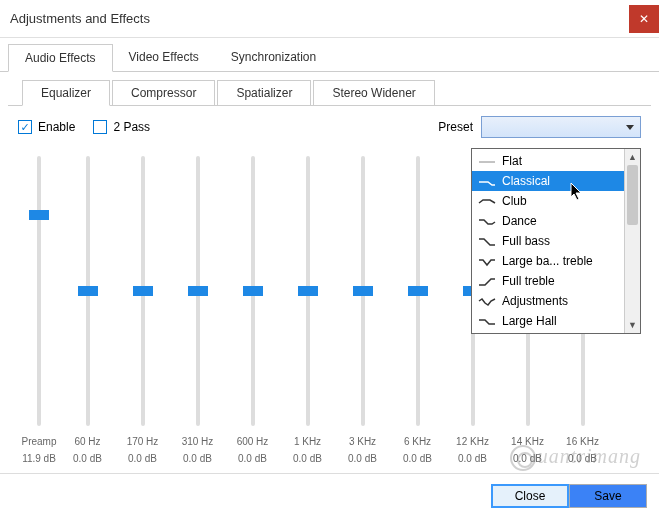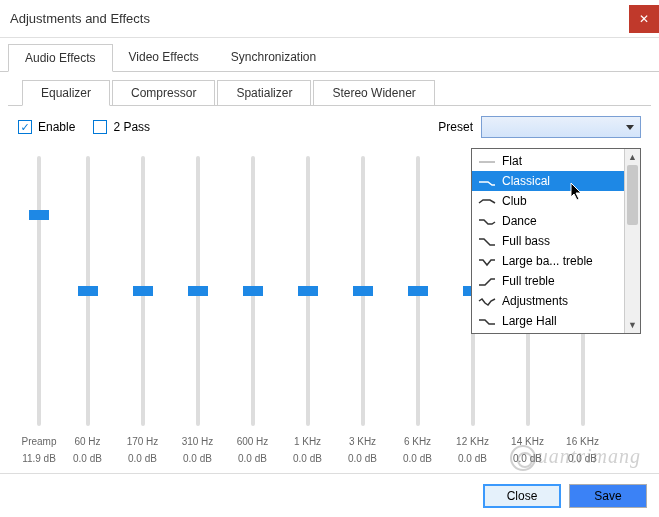--- a/index.html
+++ b/index.html
@@ -35,21 +35,21 @@
 .dropdown-inner { display: flex; }
 .dd-list { flex: 1; padding: 2px 0; }
 .dd-item { display: flex; align-items: center; height: 20px; padding: 0 6px; cursor: pointer; font-size: 12px; white-space: nowrap; }
 .dd-item.selected { background: #1e88e5; color: #ffffff; }
 .dd-icon { width: 18px; height: 10px; margin-right: 6px; display: inline-block; }
 .dd-scroll { width: 16px; background: #f0f0f0; border-left: 1px solid #ccc; display: flex; flex-direction: column; }
 .dd-scroll .arrow { height: 16px; display: flex; align-items: center; justify-content: center; font-size: 9px; color: #555; cursor: pointer; }
 .dd-scroll .thumb { flex: 1; background: #c8c8c8; margin: 0 2px; border-radius: 2px; max-height: 60px; }
 .dd-scroll .track { flex: 1; }
 .cursor-arrow { position: absolute; width: 14px; height: 18px; z-index: 20; pointer-events: none; }
-.bottom-bar { position: absolute; bottom: 0; left: 0; right: 0; height: 44px; border-top: 1px solid #ddd; display: flex; align-items: center; justify-content: flex-end; padding-right: 12px; gap: 8px; background: #fff; }
+.bottom-bar { position: absolute; bottom: 0; left: 0; right: 0; height: 44px; border-top: 1px solid #ddd; display: flex; align-items: center; justify-content: flex-end; padding-right: 12px; background: #fff; }
 .btn { width: 78px; height: 24px; border: 1px solid #adadad; background: #3b82f6; display: flex; align-items: center; justify-content: center; cursor: pointer; }
 .btn.primary { border: 2px solid #3b99fc; background: #e5f1fb; }
 .watermark { position: absolute; right: 18px; bottom: 46px; font-size: 20px; color: rgba(120,120,120,0.35); font-style: italic; letter-spacing: 1px; pointer-events: none; font-family: Liberation Serif, serif; }
 .watermark .bullseye { display:inline-block; width:26px; height:26px; border:2px solid rgba(120,120,120,0.35); border-radius:50%; vertical-align:middle; margin-right:2px; position:relative;}
 .watermark .bullseye::after { content:""; position:absolute; left:5px; top:5px; width:12px; height:12px; border:2px solid rgba(120,120,120,0.35); border-radius:50%;}
 </style>
 </head>
 <body>
 
 <div class="titlebar">

